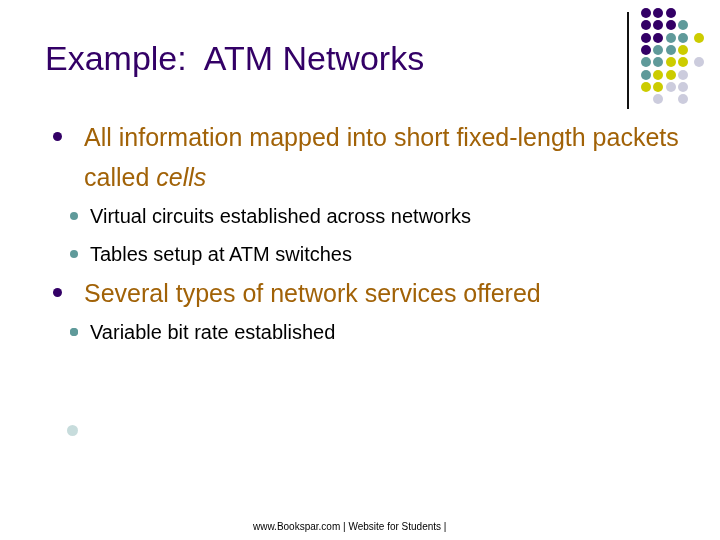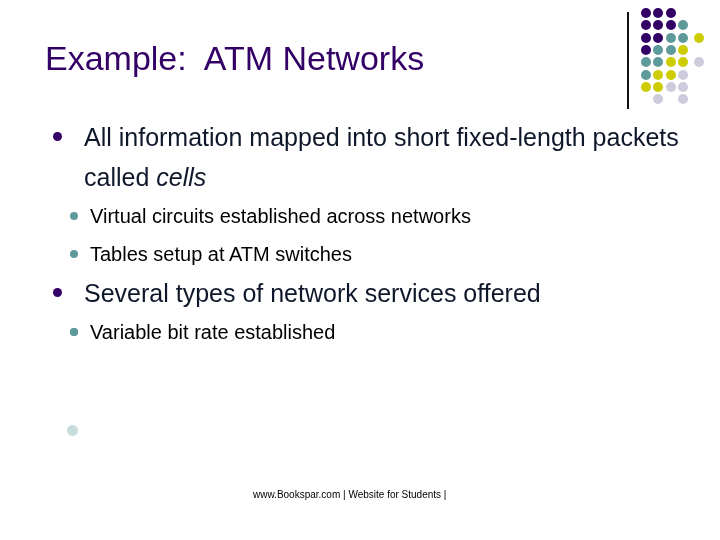--- a/index.html
+++ b/index.html
@@ -35,21 +35,21 @@
   
   .body-block {
     position: absolute;
     left: 53px; top: 117px;
     width: 632px;
   }
   .bullet-row { position: relative; }
   .bullet-row.lvl1 {
     padding-left: 31px;
     font-size: 25px; line-height: 40px;
-    color: #0f172a;
+    color: #a16207;
   }
   .bullet-row.lvl2 {
     padding-left: 37px;
     font-size: 20px; line-height: 38px;
     color: #000000;
   }
   .bullet-row.spaced { }
   .dot1 {
     position: absolute; left: 0; top: 15px;
     width: 9px; height: 9px; border-radius: 50%;
@@ -65,21 +65,21 @@
     position: absolute;
     left: 67px; top: 425px;
     width: 11px; height: 11px;
     border-radius: 50%;
     opacity: 0.35;
   }
 
   
   .footer {
     position: absolute;
-    left: 253px; top: 488px;
+    left: 253px; top: 520px;
     font-size: 10px; line-height: 13px;
     color: #000000;
     text-align: center;
   }
 </style>
 </head>
 <body>
 
 <div class="slide">
 

